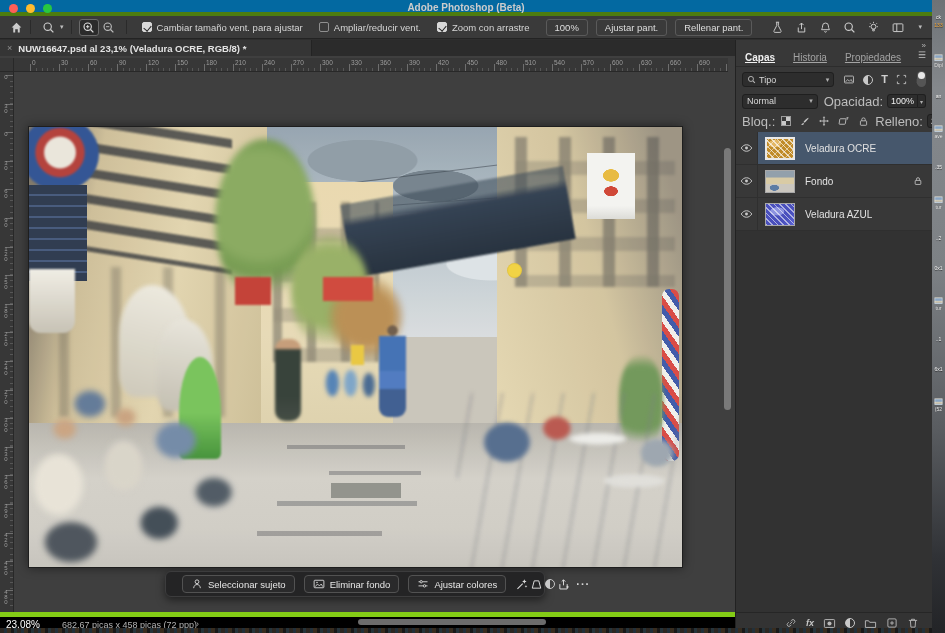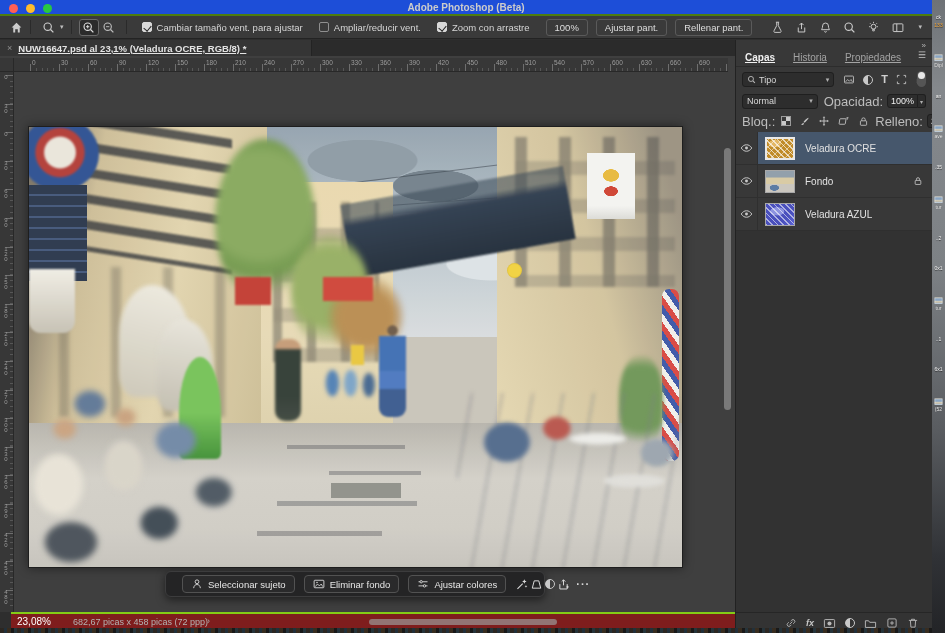--- a/index.html
+++ b/index.html
@@ -1,22 +1,22 @@
 <!DOCTYPE html>
 <html><head>
 <meta charset="utf-8">
 <style>
   * { box-sizing: border-box; margin: 0; padding: 0; }
   html,body { width:945px; height:633px; overflow:hidden; background:#1a1a1a;
     font-family:"Liberation Sans", sans-serif; }
   .screen { position:relative; width:945px; height:633px; background:#2e2e2e; overflow:hidden; }
 
   
-  .titlebar { position:absolute; left:0; top:0; width:932px; height:16px; background:#1d4ed8;
-    border-bottom:2px solid #4d7c0f; }
+  .titlebar { position:absolute; left:0; top:0; width:932px; height:16px; background:#0369a1;
+    border-bottom:4px solid #4d7c0f; }
   .lights { position:absolute; left:9px; top:4px; display:flex; gap:8px; }
   .light { width:9px; height:9px; border-radius:50%; }
   .light.red{ background:#ff5f57; } .light.yellow{ background:#febc2e; } .light.green{ background:#28c840; }
   .win-title { position:absolute; left:0; right:0; top:2px; text-align:center; font-size:10px;
     color:#cccccc; font-weight:bold; }
 
   
   .optionsbar { position:absolute; left:0; top:16px; width:932px; height:23px; background:#3a3a3a;
     border-bottom:1px solid #232323; display:flex; align-items:center; padding-left:10px; }
   .ob-sep { width:1px; height:14px; background:#2a2a2a; margin:0 7px; }
@@ -35,21 +35,21 @@
     padding:2px 8px; margin-left:8px; background:#3a3a3a; white-space:nowrap; }
   .ob-right { position:absolute; right:10px; top:0; height:22px; display:flex; align-items:center; gap:11px; }
   .icon { display:inline-flex; align-items:center; justify-content:center; }
   svg { display:block; }
 
   
   .tabbar { position:absolute; left:0; top:40px; width:932px; height:16px; background:#2b2b2b; }
   .doc-tab { position:absolute; left:0; top:0; height:16px; width:312px; background:#353535;
     display:flex; align-items:center; padding-left:7px; border-right:1px solid #232323; }
   .tab-close { color:#8f8f8f; font-size:9px; margin-right:6px; }
-  .tab-title { color:#e4e4e4; font-size:9.5px; font-weight:bold; white-space:nowrap;text-decoration:underline; }
+  .tab-title { color:#e4e4e4; font-size:9.5px; font-weight:bold; white-space:nowrap; }
 
   
   .canvas-region { position:absolute; left:0; top:56px; width:735px; height:556px; background:#3f3f3f; }
   .h-ruler { position:absolute; left:14px; top:2px; width:714px; height:14px; background:#373737;
     border-bottom:1px solid #282828; overflow:hidden;
     background-image:repeating-linear-gradient(90deg,#6e6e6e 0 1px,transparent 1px 29px),
       repeating-linear-gradient(90deg,#565656 0 1px,transparent 1px 5.8px);
     background-size:698px 7px,698px 3px; background-position:16px 100%,16px 100%; background-repeat:no-repeat; }
   .hlab { position:absolute; top:1px; font-size:6.5px; color:#9c9c9c; }
   .v-ruler { position:absolute; left:0; top:16px; width:14px; height:540px; background:#373737;
@@ -191,22 +191,22 @@
     box-shadow:0 3px 8px rgba(0,0,0,.5); }
   .tb-handle { width:5px; height:16px; margin-right:8px;
     background-image:radial-gradient(circle,#7a7a7a .8px,transparent 1px); background-size:3px 3px; }
   .tb-btn { display:flex; align-items:center; gap:5px; border:1px solid #525252; border-radius:4px;
     height:18px; padding:0 8px; margin-right:9px; color:#e6e6e6; font-size:9.5px; white-space:nowrap;
     background:#2a2a2b; }
   .tb-icon { width:20px; height:18px; display:flex; align-items:center; justify-content:center; margin-right:2px; }
   .tb-ellipsis { color:#d8d8d8; font-size:11px; font-weight:bold; letter-spacing:1px; margin-left:4px; }
 
   
-  .statusbar { position:absolute; left:11px; top:612px; width:735px; height:16px; background:#7f1d1d;
-    border-top:2px solid #84cc16; }
+  .statusbar { position:absolute; left:0; top:612px; width:735px; height:16px; background:#000000;
+    border-top:5px solid #84cc16; }
   .sb-zoom { position:absolute; left:6px; top:2px; font-size:10px; color:#ffffff; }
   .sb-info { position:absolute; left:62px; top:3px; font-size:9px; color:#b3b3b3; }
   .sb-chev { position:absolute; left:196px; top:2px; font-size:9px; color:#aaaaaa; }
 
   
   .panel { position:absolute; left:735px; top:40px; width:197px; height:593px; background:#383838;
     border-left:1px solid #222222; }
   .panel-collapse { position:absolute; top:1px; right:6px; font-size:8px; color:#b5b5b5; }
   .panel-tabs { position:absolute; top:9px; left:0; width:100%; height:18px; display:flex;
     align-items:center; padding-left:7px; border-bottom:1px solid #2c2c2c; }

